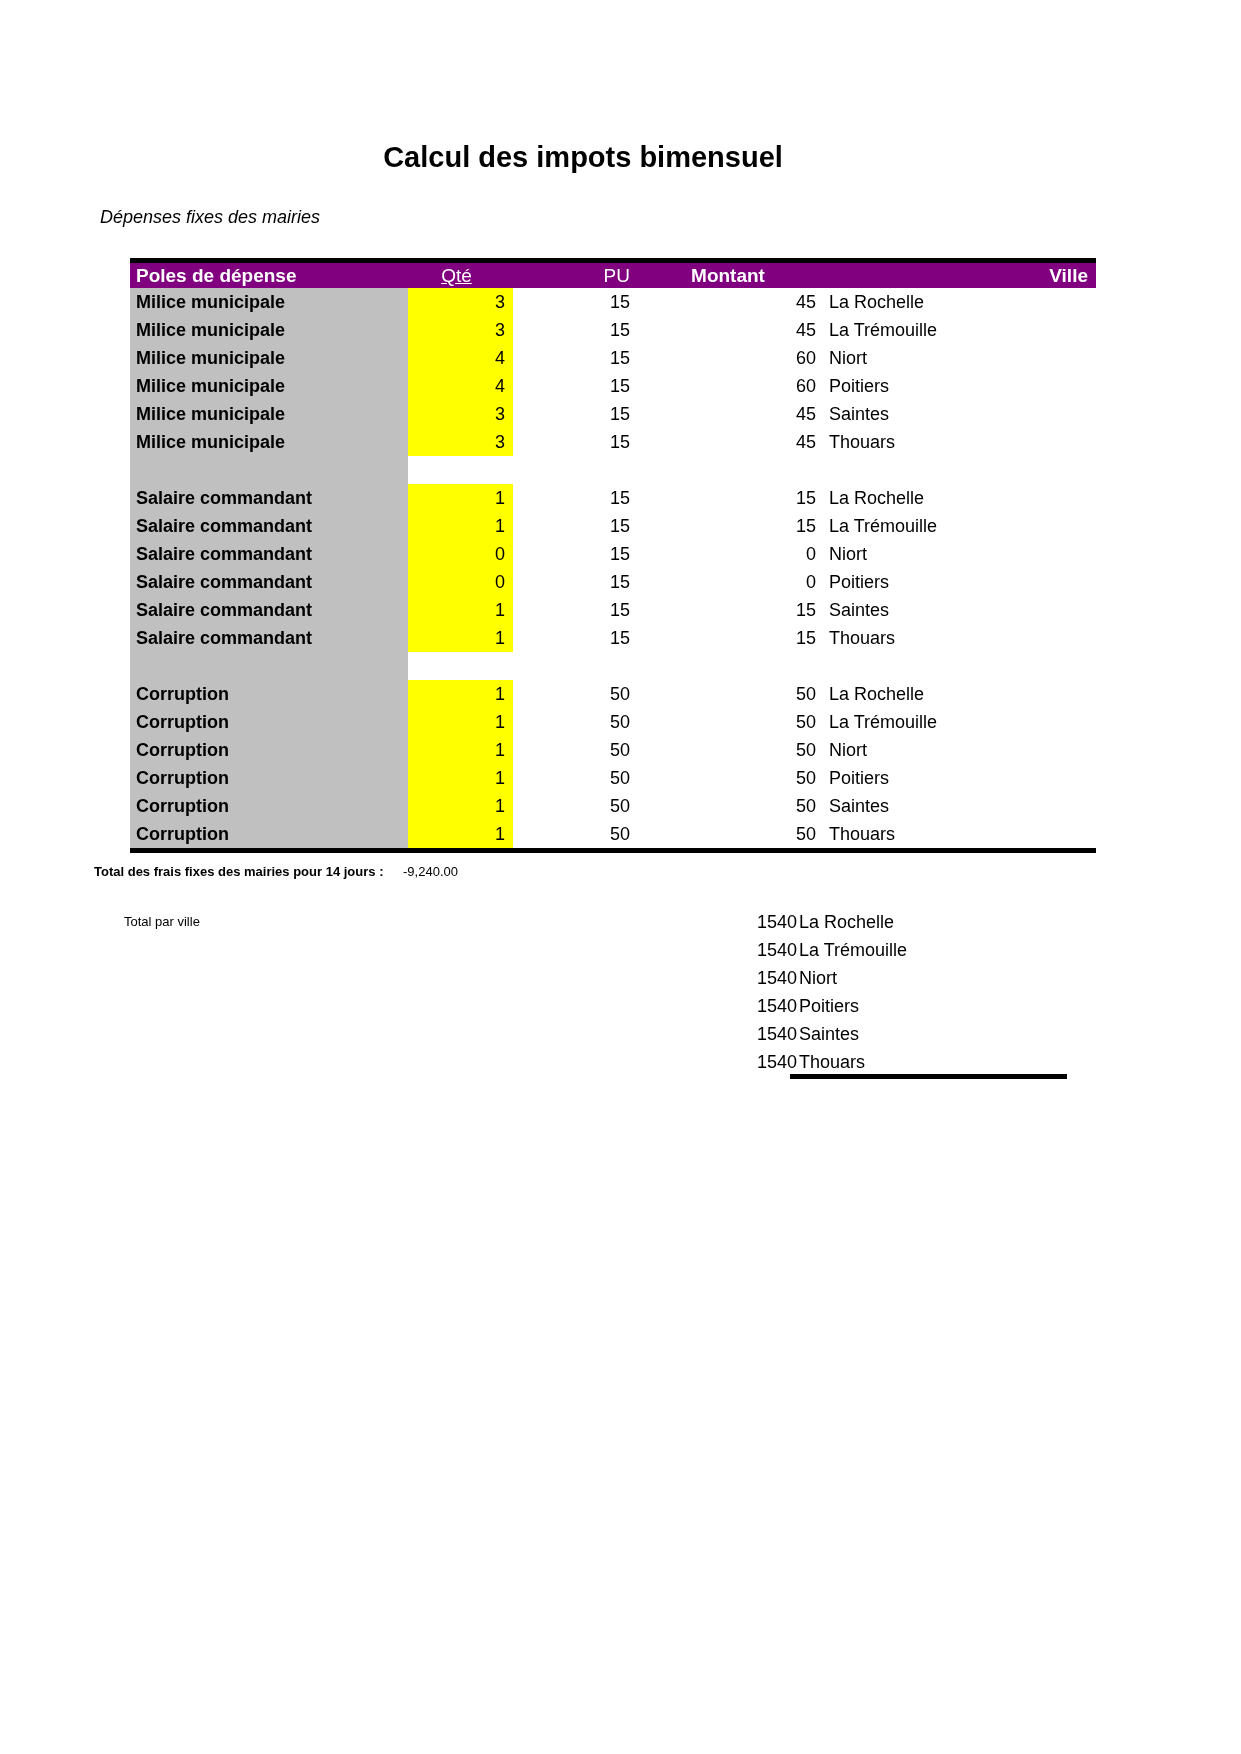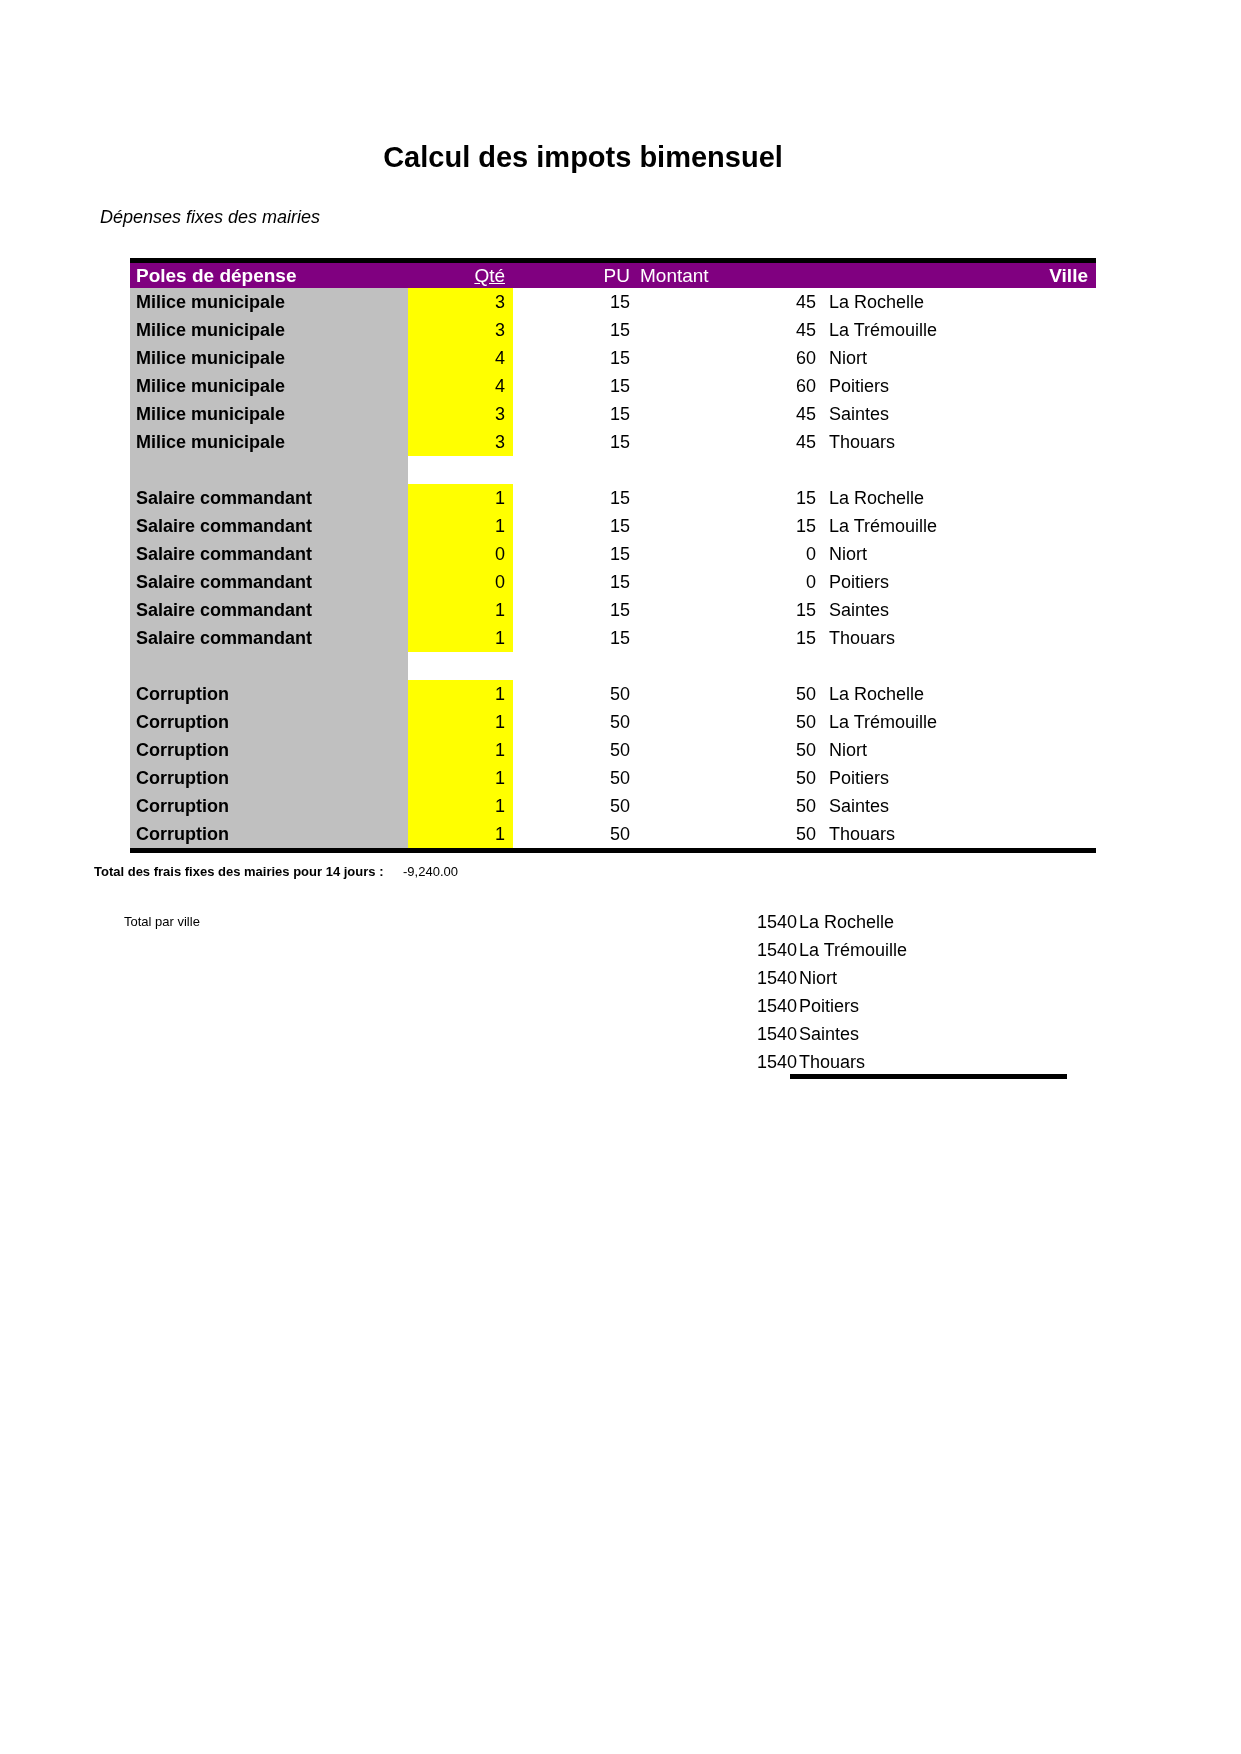--- a/index.html
+++ b/index.html
@@ -16,23 +16,23 @@
   #subtitlebox{left:100px;top:207px;width:966px;text-align:left;}
   #page-subtitle{font-size:18px;font-style:italic;}
 
   
   #expense-table{left:100px;top:258px;width:966px;border-top:5px solid var(--border);border-bottom:5px solid var(--border);margin-left:30px;}
   .hrow{display:flex;height:25px;line-height:25px;background:var(--header-bg);color:var(--header-text);font-size:19px;}
   .row{display:flex;height:28px;line-height:28px;font-size:18px;}
   .cell{box-sizing:border-box;overflow:hidden;white-space:nowrap;}
   .w1{width:278px;} .w2{width:105px;} .w3{width:127px;} .w4{width:180px;} .w5{width:276px;}
   .hc.w1{text-align:left;padding-left:6px;font-weight:bold;}
-  .hc.w2{text-align:right;padding-right:8px;text-decoration:underline;}
+  .hc.w2{text-align:center;padding-right:8px;text-decoration:underline;}
   .hc.w3{text-align:right;padding-right:10px;}
-  .hc.w4{text-align:left;padding-right:4px;font-weight:normal;}
+  .hc.w4{text-align:center;padding-right:4px;font-weight:bold;}
   .hc.w5{text-align:right;padding-right:8px;font-weight:bold;}
   .c-pole{background:var(--pole-bg);font-weight:bold;padding-left:6px;}
   .c-qte{background:var(--qty-bg);text-align:right;padding-right:8px;}
   .c-qte.nobg{background:transparent;}
   .c-pu{text-align:right;padding-right:10px;}
   .c-montant{text-align:right;padding-right:4px;}
   .c-ville{padding-left:9px;}
 
   
   #total-fixed-row{left:88px;top:858px;width:966px;height:28px;line-height:28px;font-size:13px;}

